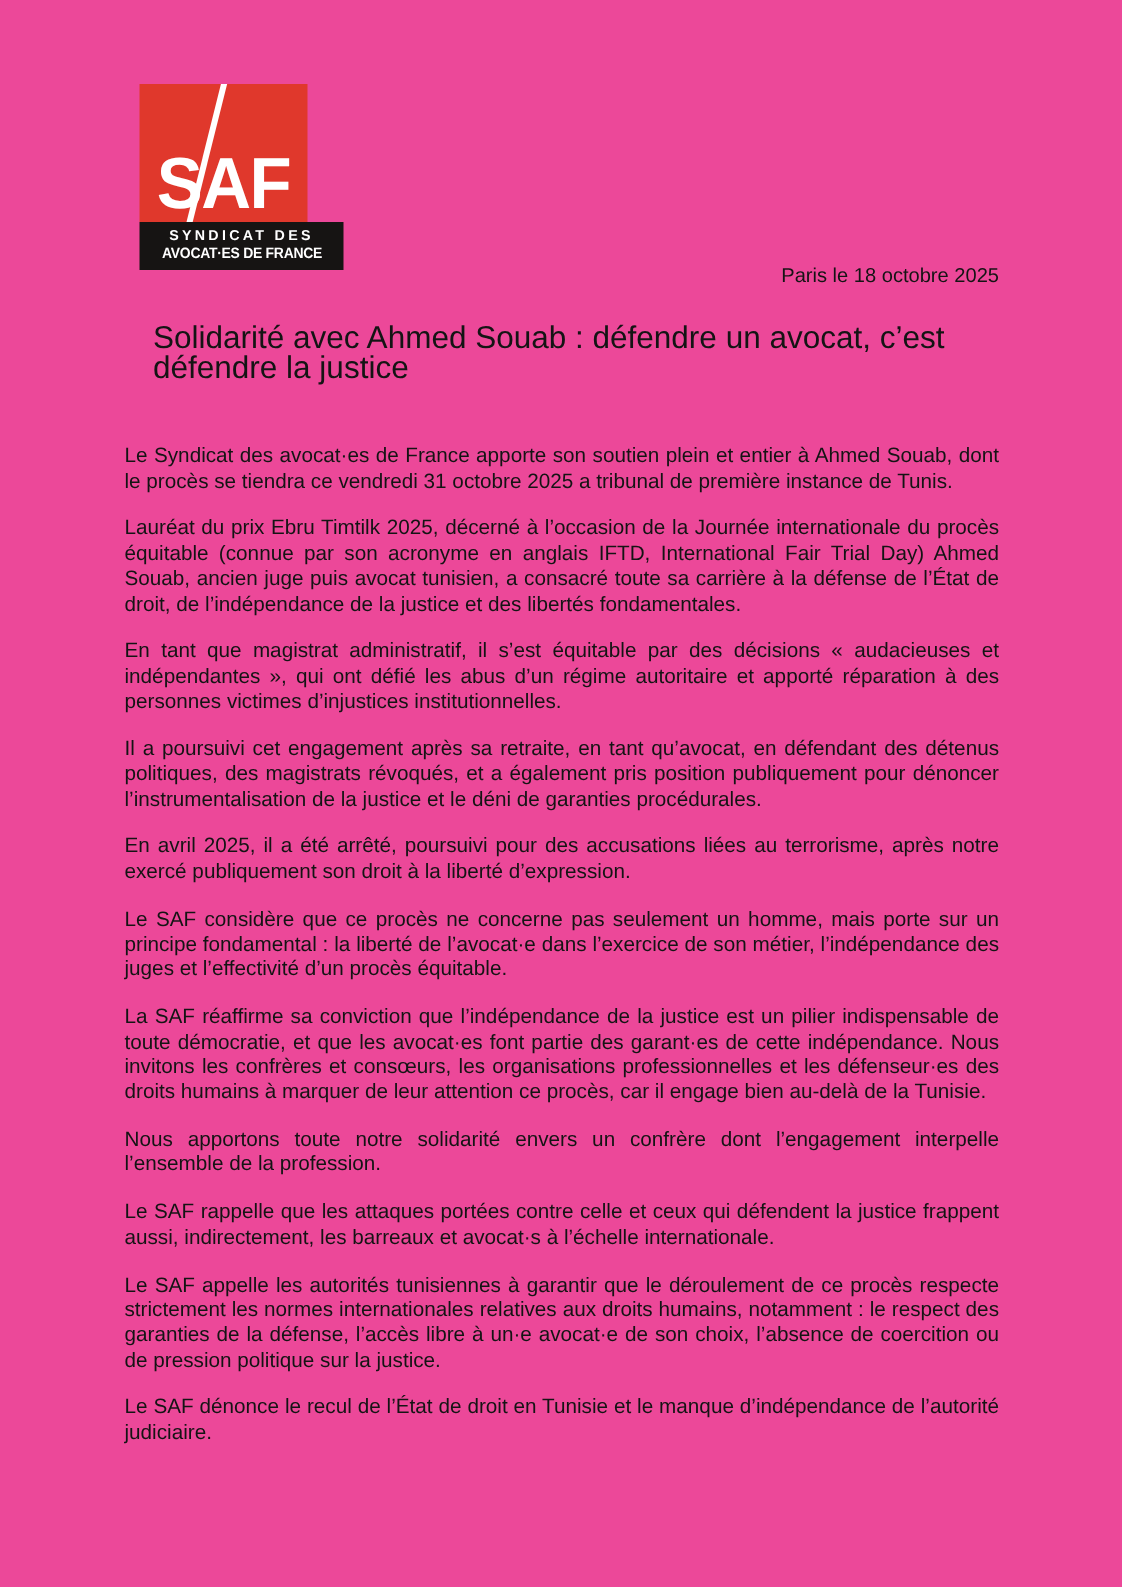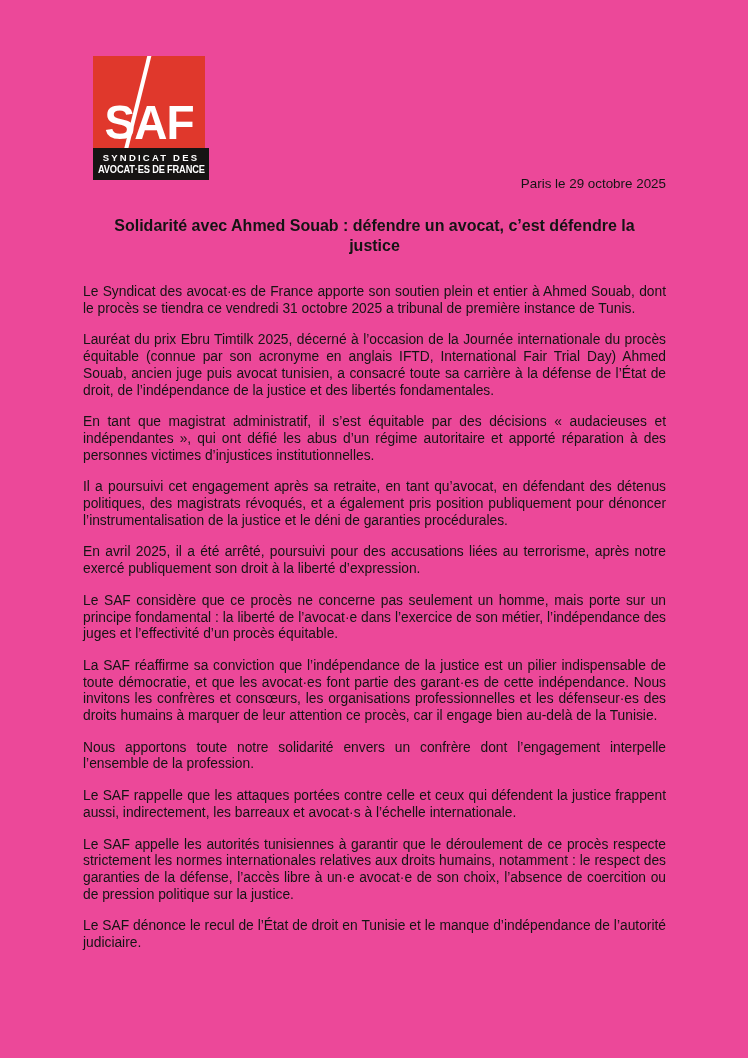--- a/index.html
+++ b/index.html
@@ -36,21 +36,21 @@
     text-align: center;
     font-size: 46px;
     font-weight: bold;
     letter-spacing: -1px;
     color: #ffffff;
     line-height: 1;
     transform: scaleY(1.05);
     transform-origin: bottom;
   }
   .logo-black {
-    width: 116px; height: 32px;
+    width: 136px; height: 32px;
     background: var(--logo-black, #161413);
     color: #ffffff;
     display: flex;
     flex-direction: column;
     justify-content: center;
     align-items: center;
     gap: 1px;
   }
   .logo-org1 {
     font-size: 9.5px; font-weight: bold;
@@ -70,26 +70,25 @@
   
   .dateline {
     margin-top: -4px;
     text-align: right;
     font-size: 13.4px;
     line-height: 16px;
   }
   .doc-title {
     margin: 24px auto 0 auto;
     max-width: 545px;
-    text-align: center;
-    font-size: 16px;
-    font-weight: bold;
+    font-size: 21px;
+    font-weight: normal;
     line-height: 20px;
   }
-  .body-text { margin-top: 28px; }
+  .body-text { margin-top: 40px; }
   .body-text p {
     margin: 0 0 15px 0;
     font-size: 13.8px;
     line-height: 16.7px;
     text-align: justify;
   }
   .body-text p:last-child { margin-bottom: 0; }
 </style>
 </head>
 <body>
@@ -101,21 +100,21 @@
       <div class="logo-red">
         <div class="logo-slash"></div>
         <div class="logo-acronym">SAF</div>
       </div>
       <div class="logo-black">
         <div class="logo-org1">SYNDICAT DES</div>
         <div class="logo-org2">AVOCAT·ES DE FRANCE</div>
       </div>
     </div>
 
-    <div class="dateline">Paris le 29 octobre 2025</div>
+    <div class="dateline">Paris le 18 octobre 2025</div>
 
     <h1 class="doc-title">Solidarité avec Ahmed Souab : défendre un avocat, c’est défendre la justice</h1>
 
     <div class="body-text">
       <p>Le Syndicat des avocat·es de France apporte son soutien plein et entier à Ahmed Souab, dont le procès se tiendra ce vendredi 31 octobre 2025 a tribunal de première instance de Tunis.</p>
       <p>Lauréat du prix Ebru Timtilk 2025, décerné à l’occasion de la Journée internationale du procès équitable (connue par son acronyme en anglais IFTD, International Fair Trial Day) Ahmed Souab, ancien juge puis avocat tunisien, a consacré toute sa carrière à la défense de l’État de droit, de l’indépendance de la justice et des libertés fondamentales.</p>
       <p>En tant que magistrat administratif, il s’est équitable par des décisions « audacieuses et indépendantes », qui ont défié les abus d’un régime autoritaire et apporté réparation à des personnes victimes d’injustices institutionnelles.</p>
       <p>Il a poursuivi cet engagement après sa retraite, en tant qu’avocat, en défendant des détenus politiques, des magistrats révoqués, et a également pris position publiquement pour dénoncer l’instrumentalisation de la justice et le déni de garanties procédurales.</p>
       <p>En avril 2025, il a été arrêté, poursuivi pour des accusations liées au terrorisme, après notre exercé publiquement son droit à la liberté d’expression.</p>
       <p>Le SAF considère que ce procès ne concerne pas seulement un homme, mais porte sur un principe fondamental : la liberté de l’avocat·e dans l’exercice de son métier, l’indépendance des juges et l’effectivité d’un procès équitable.</p>

